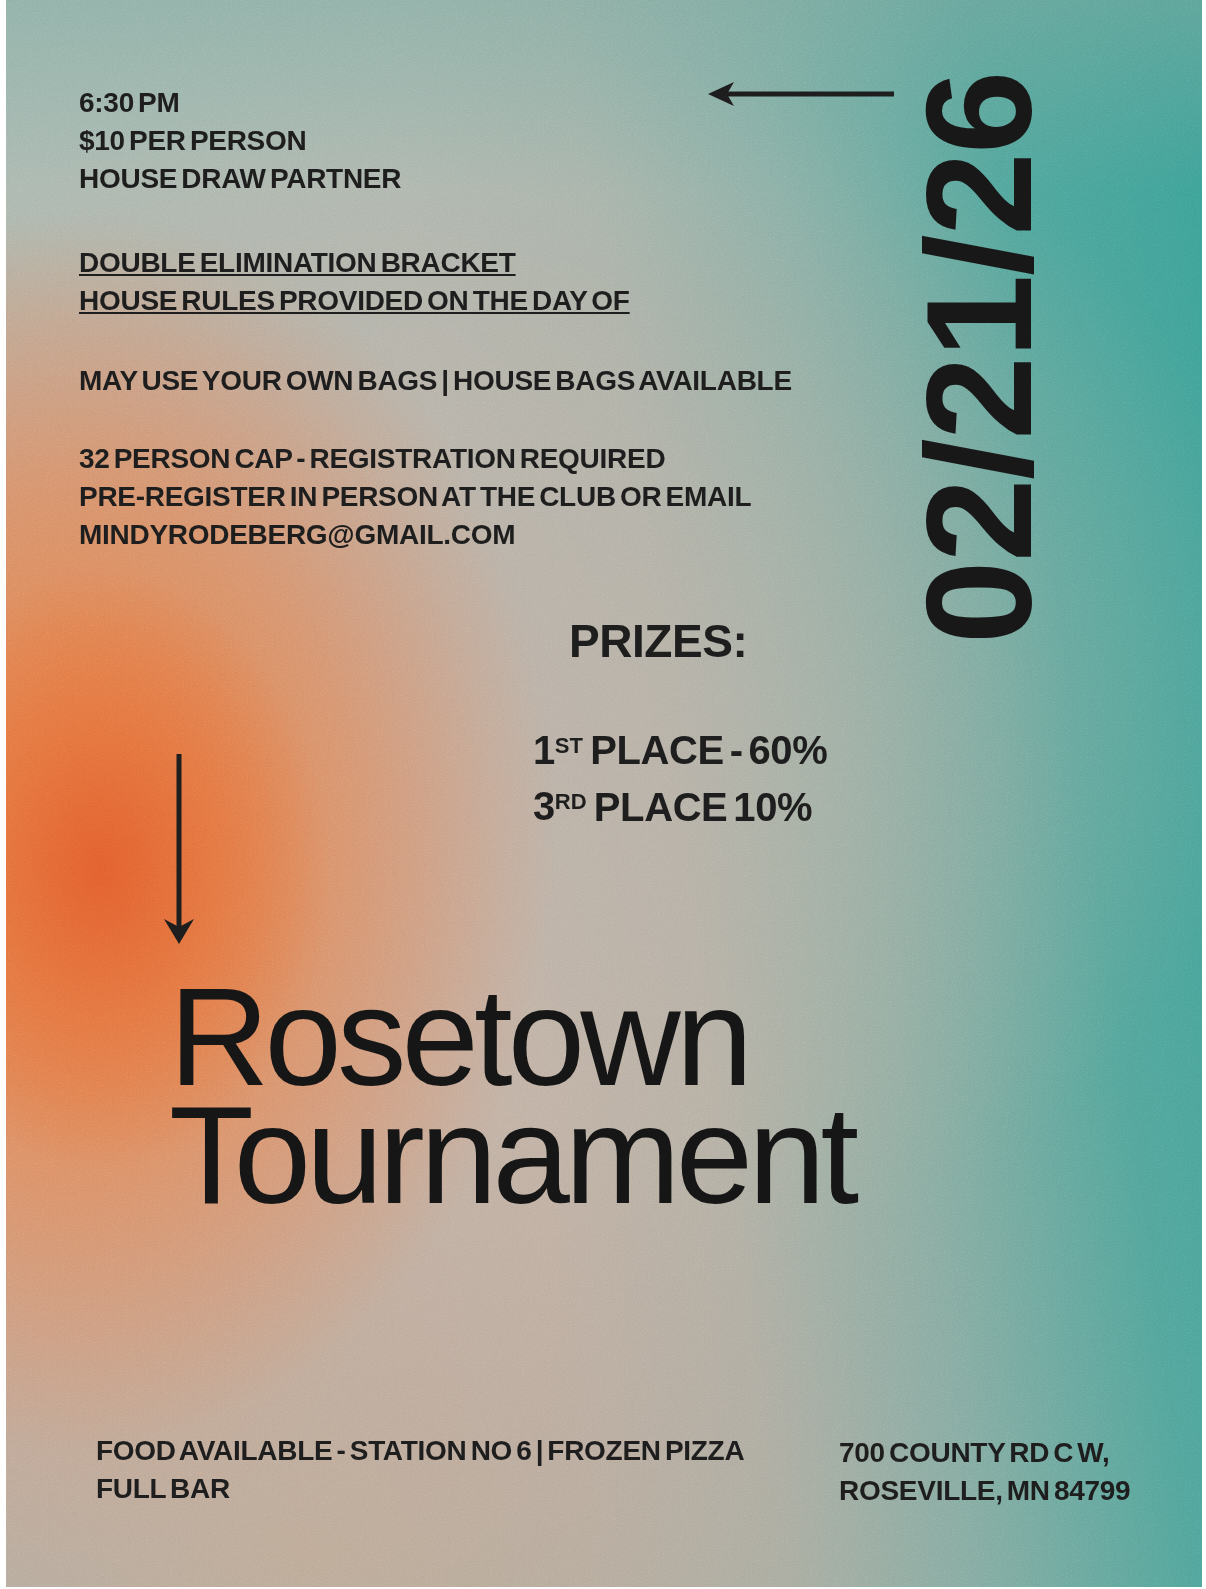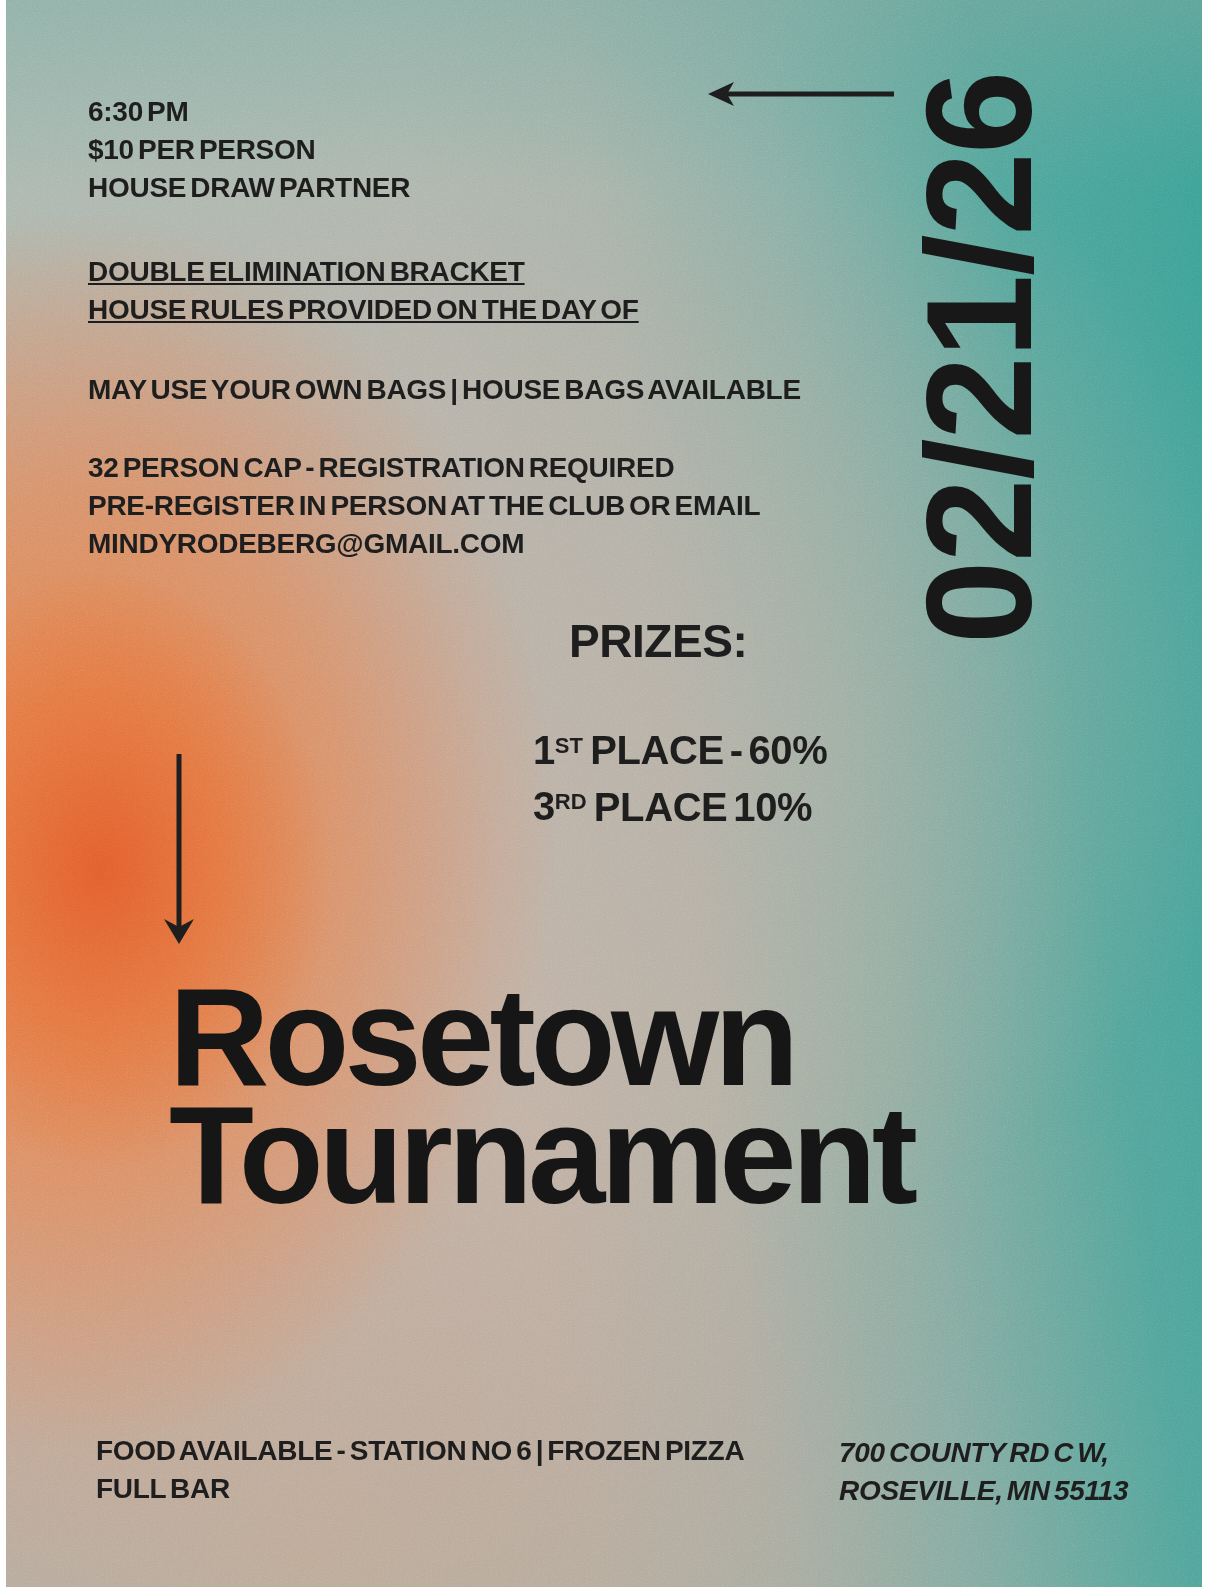--- a/index.html
+++ b/index.html
@@ -28,21 +28,21 @@
     position:absolute;
     color:#1e1e1e;
     font-weight:700;
     font-size:28px;
     line-height:38px;
     letter-spacing:-0.01em;
     word-spacing:-0.12em;
     white-space:nowrap;
   }
   .info{left:65px;top:76px;}
-  .info .block{margin:17px;}
+  .info .block{margin:8px;}
   .block.b1{margin-bottom:46px;}
   .block.b2{margin-bottom:42px;text-decoration:underline;}
   .block.b3{margin-bottom:40px;}
   .prizes-heading{
     left:563px;top:616px;
     font-size:46px;line-height:50px;
   }
   .prizes-list{
     left:527px;top:720px;
     font-size:40px;line-height:52px;
@@ -61,29 +61,29 @@
     font-weight:700;
     font-size:150px;
     line-height:1;
     letter-spacing:-0.01em;
     color:#181818;
     white-space:nowrap;
   }
   .title{
     position:absolute;
     left:163px;top:978px;
-    font-weight:700;
+    font-weight:400;
     font-size:139px;
     line-height:118px;
     letter-spacing:-0.035em;
     color:#161616;
     white-space:nowrap;
   }
   .footer-left{left:90px;top:1432px;}
-  .footer-right{left:833px;top:1434px;font-style:italic;}
+  .footer-right{left:833px;top:1434px;}
   .arrow-svg{position:absolute;}
   .arrow-left{left:700px;top:80px;}
   .arrow-down{left:155px;top:752px;}
 </style>
 </head>
 <body>
 
 <div class="page">
   <div class="poster">
 
@@ -137,17 +137,17 @@
       <div>Rosetown</div>
       <div>Tournament</div>
     </div>
 
     <div class="caps footer-left">
       <div>FOOD AVAILABLE - STATION NO 6 | FROZEN PIZZA</div>
       <div>FULL BAR</div>
     </div>
     <div class="caps footer-right">
       <div>700 COUNTY RD C W,</div>
-      <div>ROSEVILLE, MN 55113</div>
+      <div>ROSEVILLE, MN 84799</div>
     </div>
 
   </div>
 </div>
 
 </body></html>

